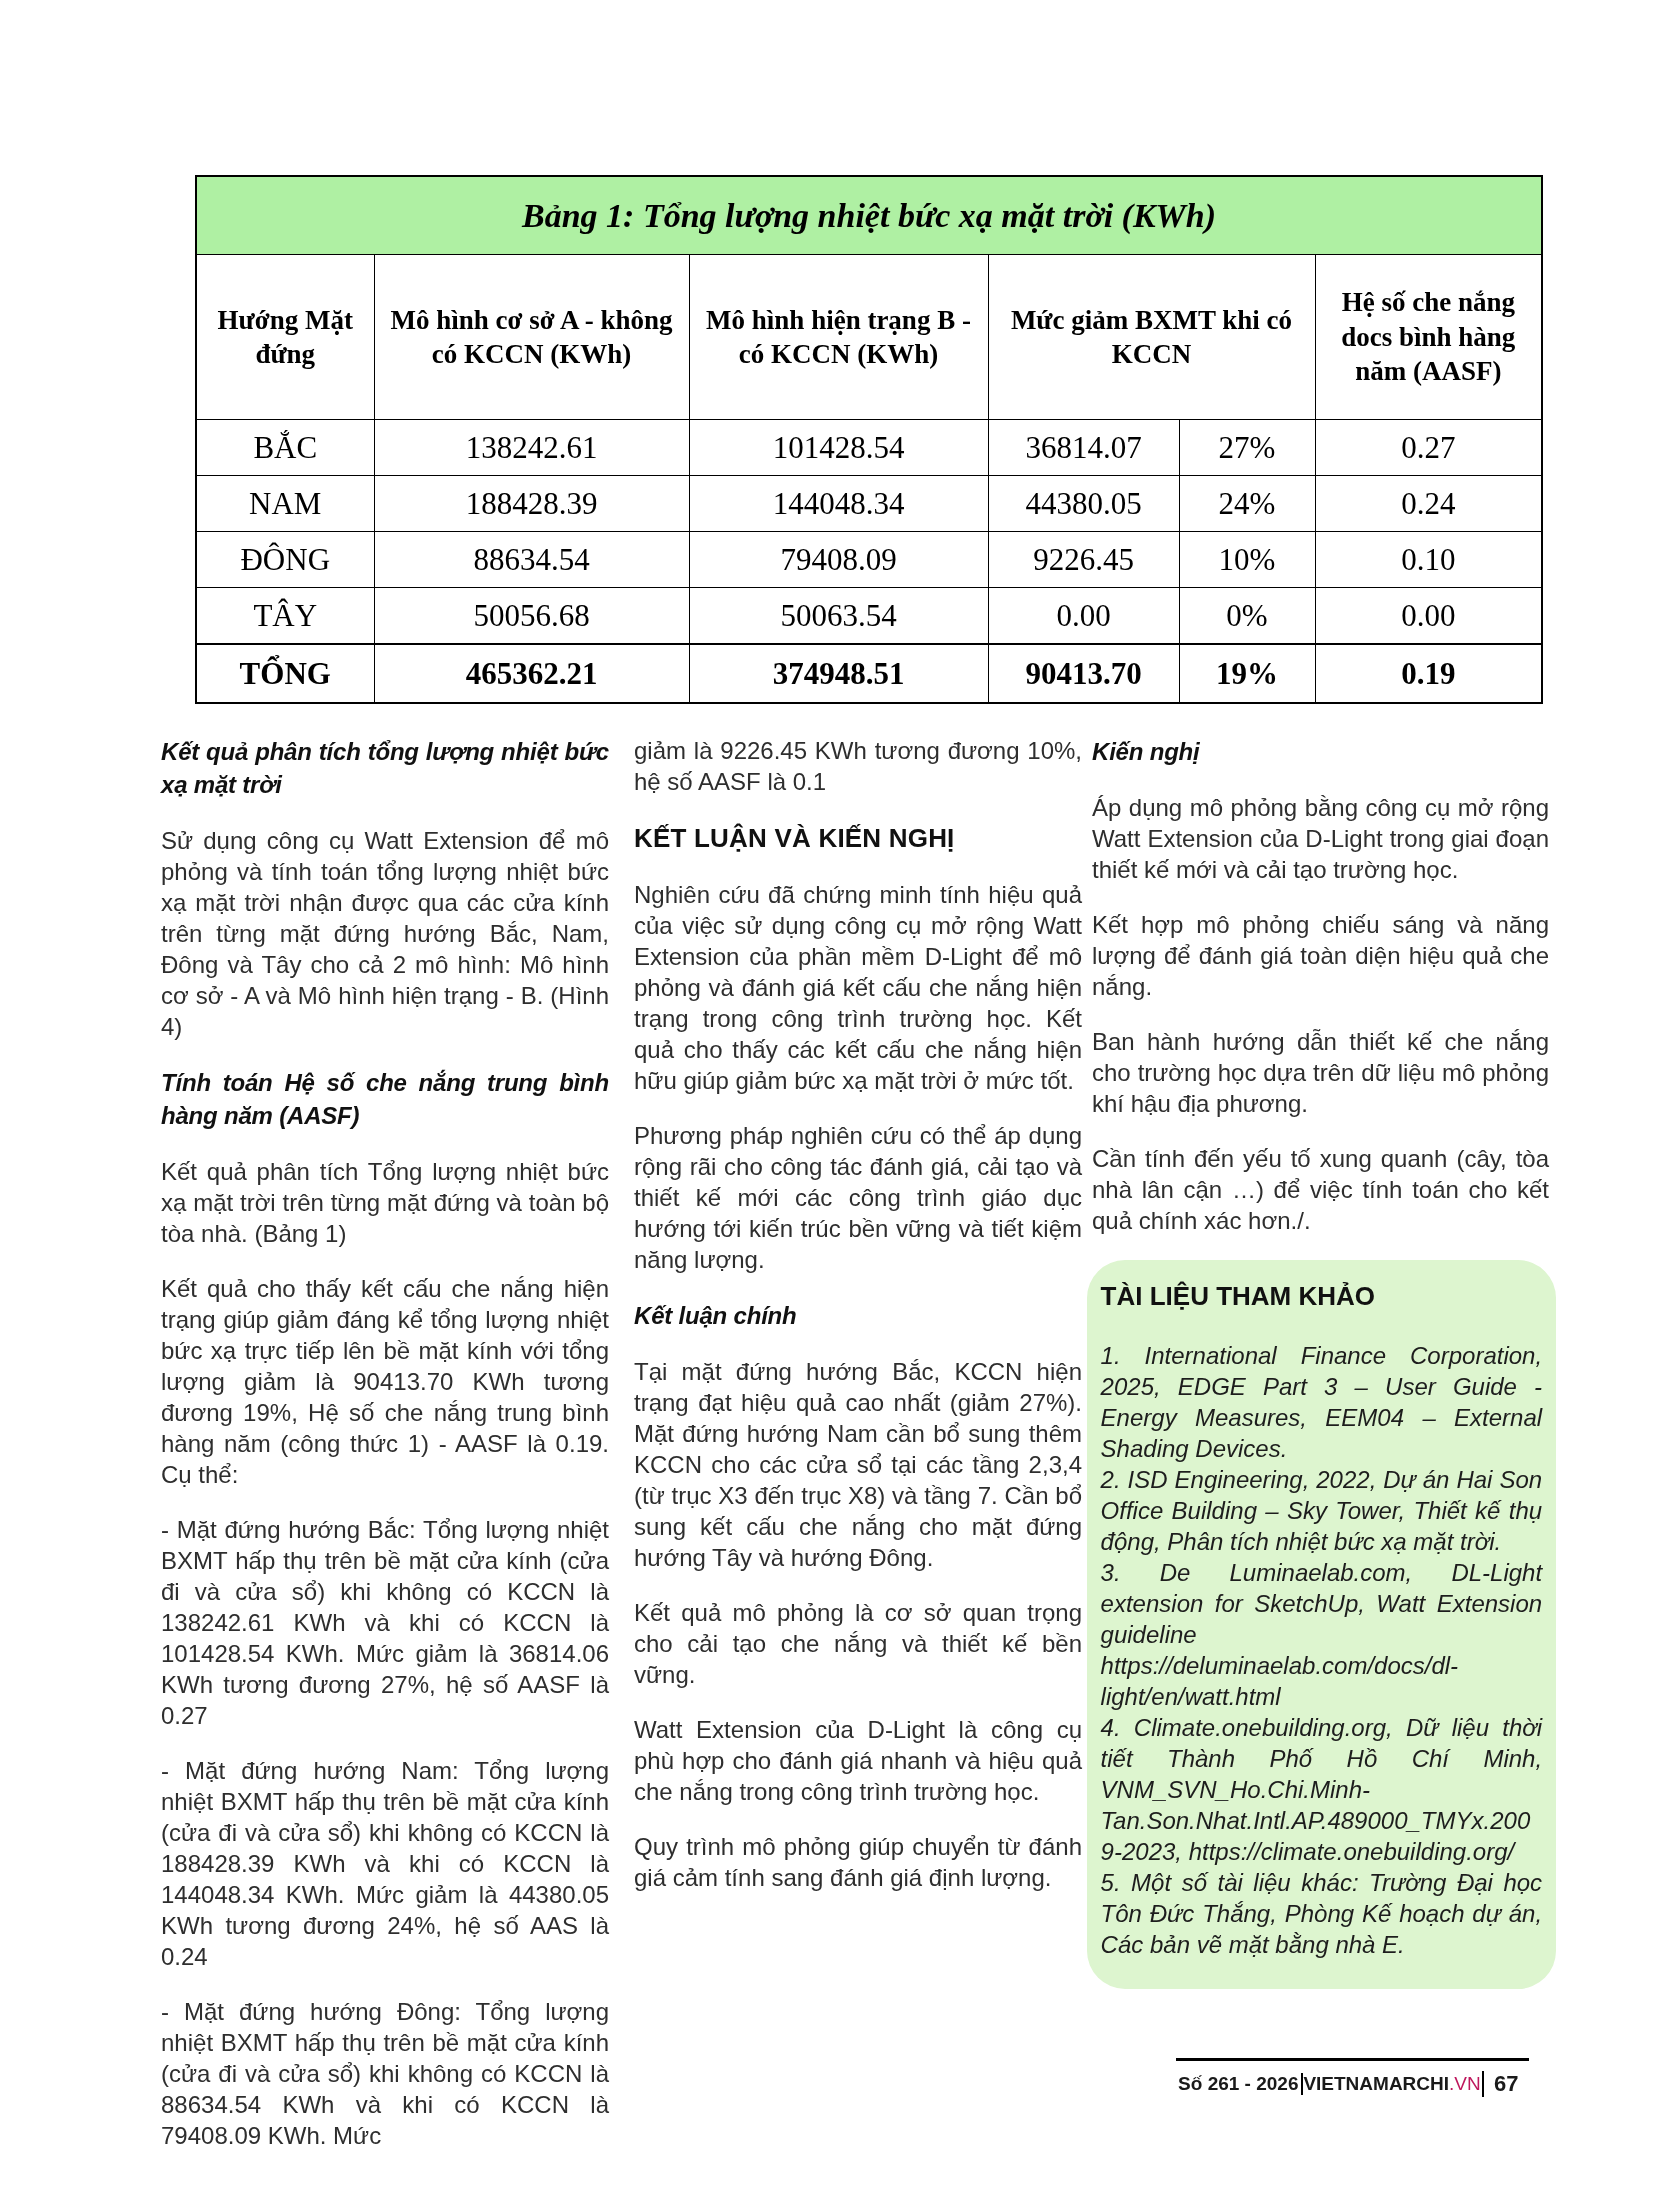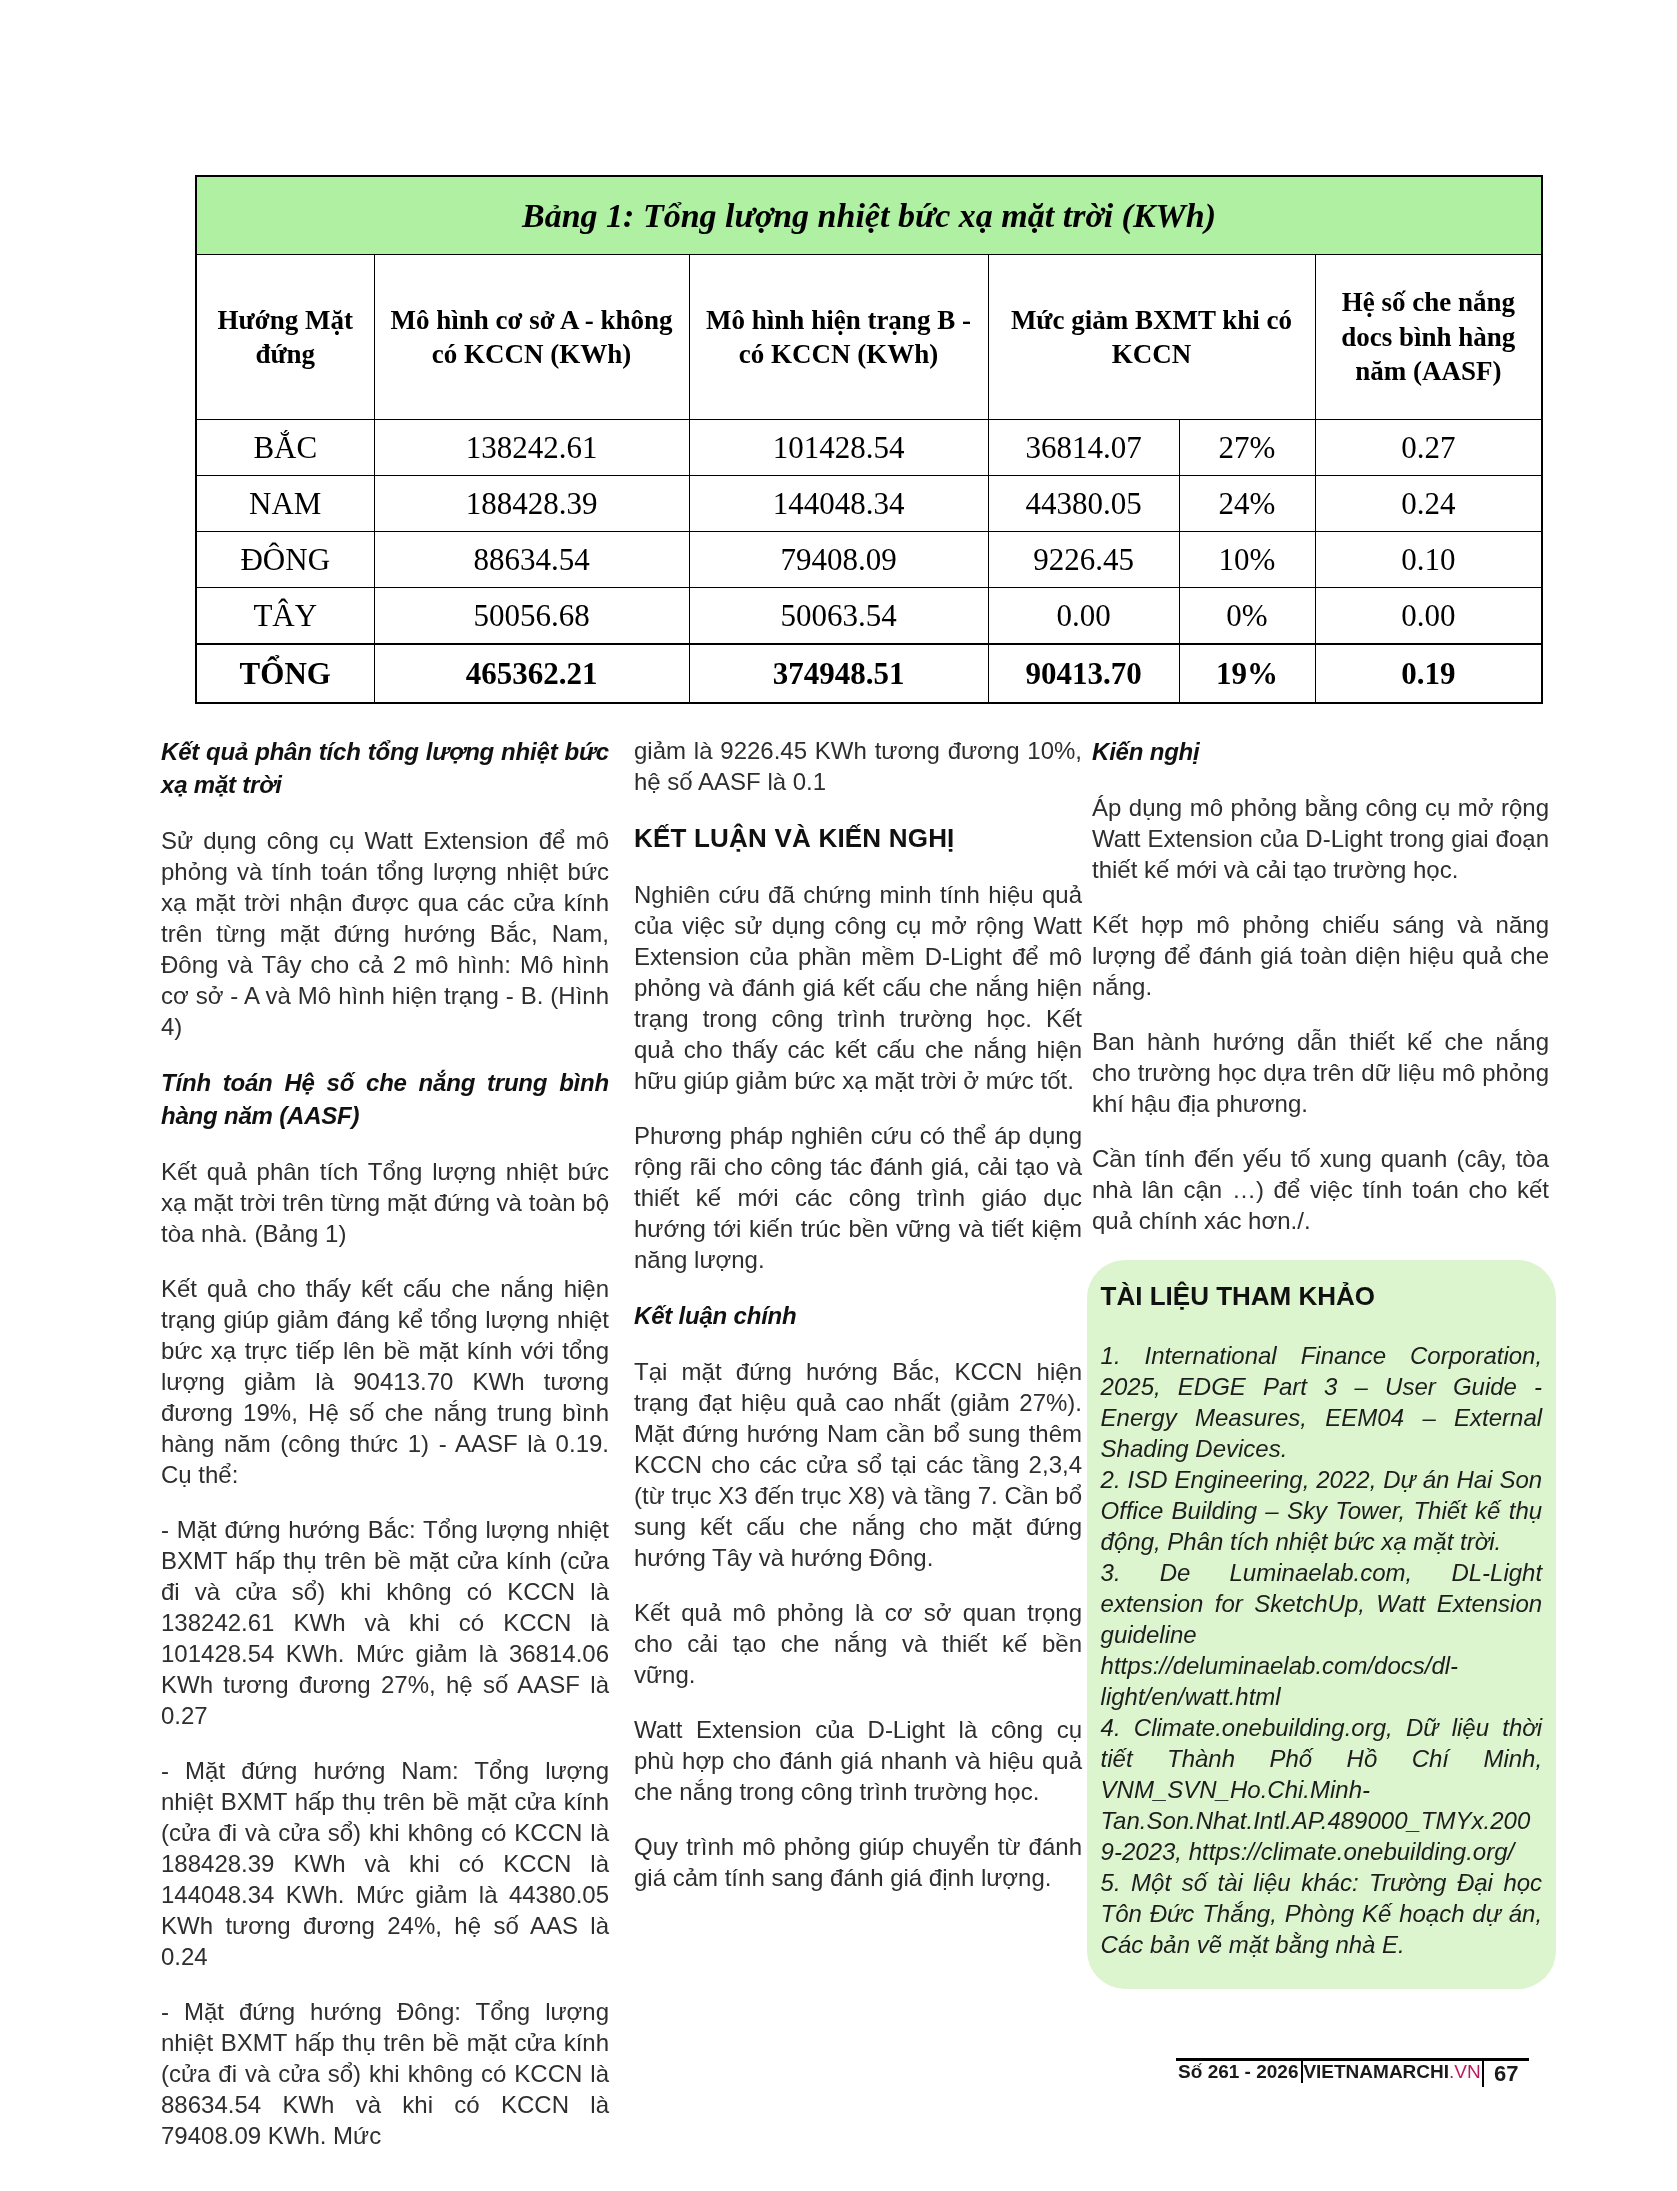--- a/index.html
+++ b/index.html
@@ -33,21 +33,21 @@
   
   .refbox{background:#ddf5cf;border-radius:38px;margin-left:-5.1px;margin-right:-6.8px;
           padding:19px 13.7px 29px 13.7px;margin-top:16px;}
   .refbox .reftitle{font-weight:700;color:#111;font-size:26px;line-height:34px;
           margin:0 0 27px 0;text-align:left;}
   .refbox .refitem{font-style:italic;color:#1d1d1d;margin:0;text-align:justify;
           overflow-wrap:anywhere;}
 
   
   .footer{position:absolute;left:1176px;top:2058px;width:353px;
-          border-top:3.4px solid #000;display:flex;align-items:flex-start;height:46px;}
+          border-top:3.4px solid #000;display:flex;align-items:center;height:46px;}
   .footer .fcell{display:flex;align-items:center;justify-content:center;
           font-size:19px;font-weight:700;color:#1a1a1a;white-space:nowrap;}
   .footer .f1{width:126px;}
   .footer .f2{width:181px;border-left:2.6px solid #000;}
   .footer .f3{width:46px;border-left:2.6px solid #000;font-size:22px;}
   .footer .suffix{color:#be185d;font-weight:400;}
 </style>
 </head>
 <body>
 

